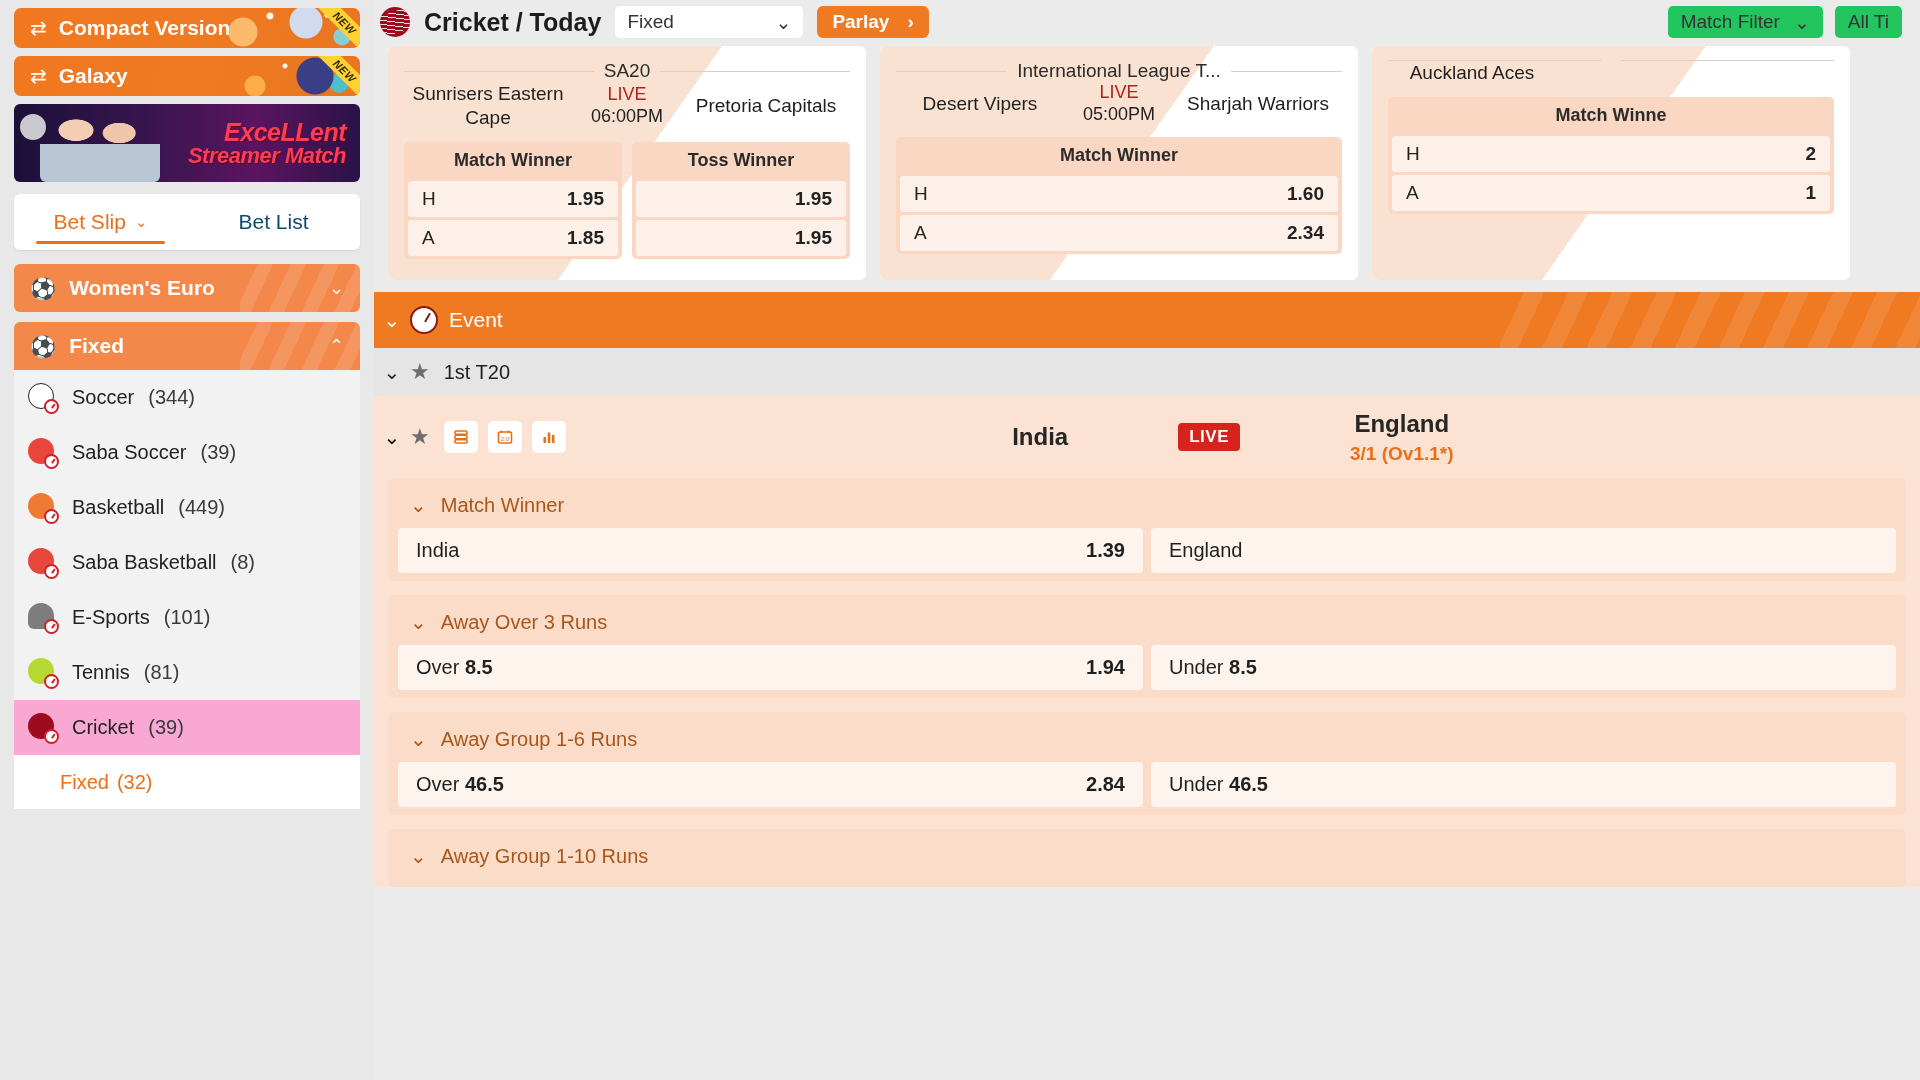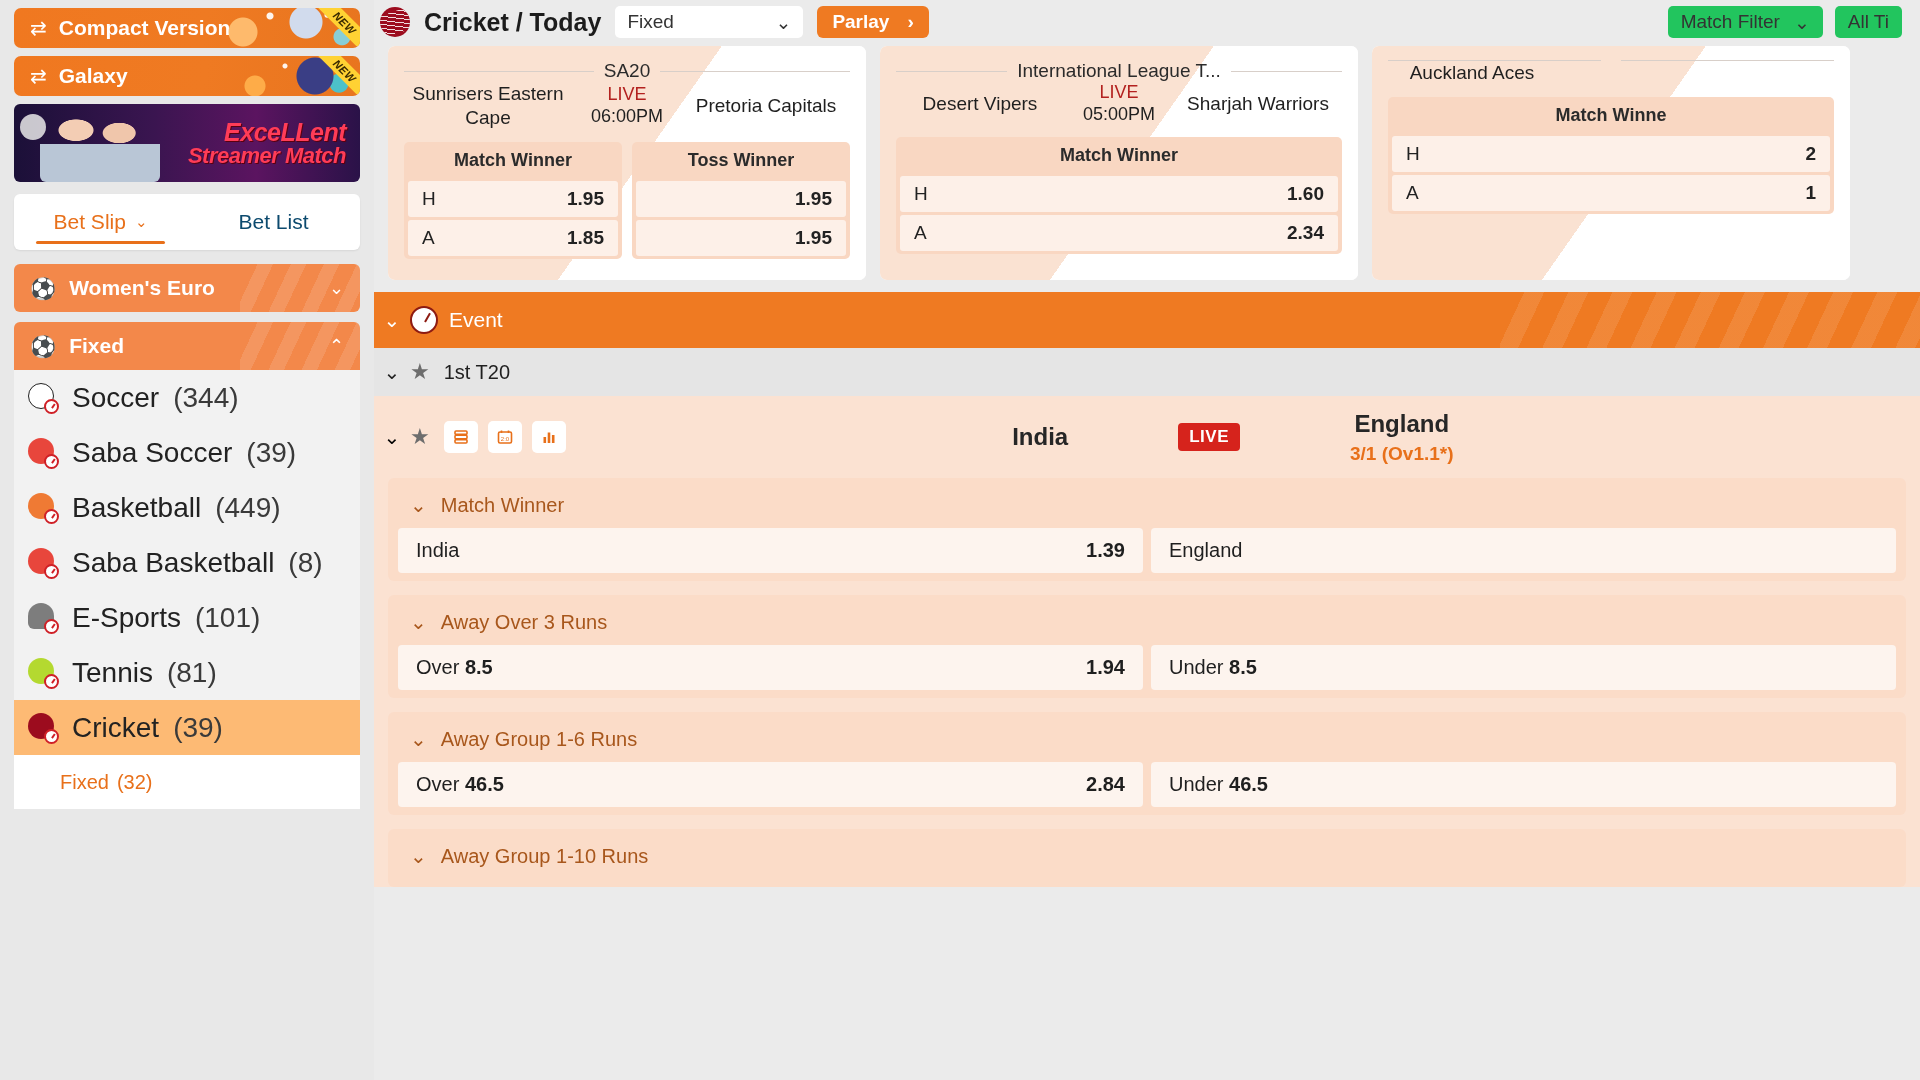--- a/index.html
+++ b/index.html
@@ -137,23 +137,23 @@
   }
   .live-badge-count {
     position:absolute; top:2px; right:2px;
     background:#f79a2e; color:#fff; font-size:13px; font-weight:600;
     border-radius:3px; padding:1px 5px;
   }
 
   .sport-list { background:#f2f2f2; border-radius:0 0 6px 6px; }
   .sport-row {
     height:55px; display:flex; align-items:center; gap:14px;
-    padding:0 0 0 14px; font-size:28px; color:#222; cursor:pointer;
-  }
-  .sport-row.selected { background:#fdba74; }
+    padding:0 0 0 14px; font-size:20px; color:#222; cursor:pointer;
+  }
+  .sport-row.selected { background:#f9a8d4; }
   .sport-row .cnt { color:#3a3a3a; }
   .sport-ico { width:30px; height:30px; position:relative; flex:0 0 30px; }
   .sport-ico .ball {
     position:absolute; left:0; top:0; width:26px; height:26px; border-radius:50%;
   }
   .sport-ico .clk {
     position:absolute; right:-1px; bottom:-1px; width:15px; height:15px;
     border-radius:50%; background:#fff; border:2px solid #cf2027;
   }
   .sport-ico .clk::after{

